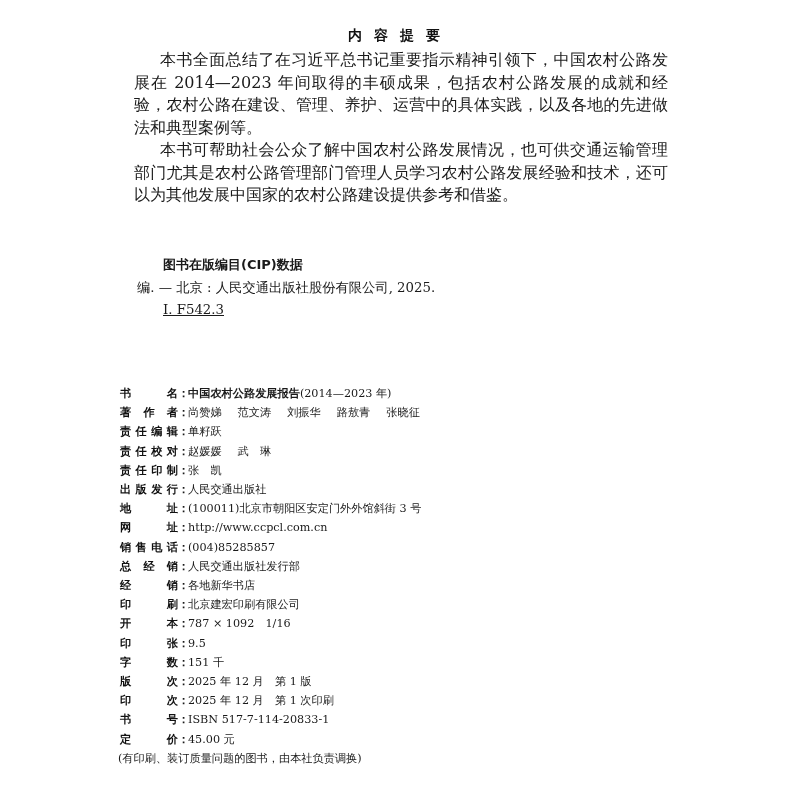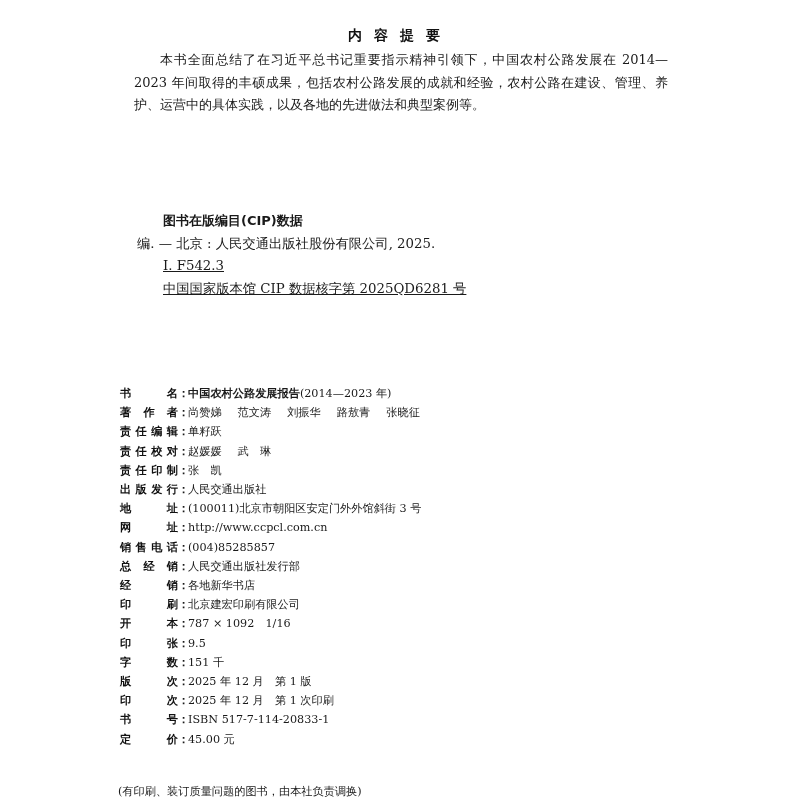--- a/index.html
+++ b/index.html
@@ -10,31 +10,31 @@
   }
   .page { position: absolute; left: 0; top: 0; width: 800px; height: 800px; }
 
   .summary-title {
     position: absolute; left: 0; width: 800px; top: 27px;
     text-align: center; font-family: "DejaVu Sans", "Liberation Sans", sans-serif;
     font-weight: bold; font-size: 14px; letter-spacing: 12px; color: #111;
   }
   .summary {
     position: absolute; left: 134px; top: 49px; width: 534px;
-    font-size: 13px; line-height: 22.5px; text-align: justify;
+    font-size: 16px; line-height: 22.5px; text-align: justify;
   }
   .summary p { margin: 0; text-indent: 26px; }
 
   .cip {
     position: absolute; left: 137px; top: 210px; width: 330px;
     font-size: 13.3px; line-height: 22.5px;
   }
   .cip .cip-heading {
     font-family: "DejaVu Sans", "Liberation Sans", sans-serif; font-weight: bold;
-    font-size: 13px; padding-left: 26px;
+    font-size: 13px; padding-left: 26px; margin-top: 44px;
   }
   .cip .cip-body { text-indent: 26px; }
   .cip .indent { padding-left: 26px; text-decoration: underline; }
   .cip div { white-space: nowrap; }
 
   .colophon {
     position: absolute; left: 120px; top: 384px; width: 600px;
     font-size: 11.2px; line-height: 19.2px;
   }
   .row { display: flex; white-space: nowrap; }
@@ -45,38 +45,38 @@
   .row .colon {
     font-family: "DejaVu Sans", "Liberation Sans", sans-serif; font-weight: bold; width: 8px;
     text-align: center;
   }
   .row .value { padding-left: 2px; }
   .row .value.bold {
     font-family: "DejaVu Sans", "Liberation Sans", sans-serif; font-weight: bold;
   }
   .row .value .plain { font-family: "DejaVu Serif", "Liberation Serif", serif; font-weight: normal; }
   .row .value .gap { display: inline-block; width: 16px; }
-  .note { white-space: nowrap; margin-left: -2px; margin-top: 33px; }
+  .note { white-space: nowrap; margin-left: -2px; }
 </style>
 </head>
 <body>
 
 <div class="page">
 
   <div class="summary-title">内容提要</div>
 
   <div class="summary">
     <p>本书全面总结了在习近平总书记重要指示精神引领下，中国农村公路发展在 2014—2023 年间取得的丰硕成果，包括农村公路发展的成就和经验，农村公路在建设、管理、养护、运营中的具体实践，以及各地的先进做法和典型案例等。</p>
+    <p>本书可帮助社会公众了解中国农村公路发展情况，也可供交通运输管理部门尤其是农村公路管理部门管理人员学习农村公路发展经验和技术，还可以为其他发展中国家的农村公路建设提供参考和借鉴。</p>
   </div>
 
   <div class="cip">
     <div class="cip-heading">图书在版编目(CIP)数据</div>
     <div>编. — 北京 : 人民交通出版社股份有限公司, 2025.</div>
     <div class="indent">Ⅰ. F542.3</div>
-    <div class="indent">中国国家版本馆 CIP 数据核字第 2025QD6281 号</div>
   </div>
 
   <div class="colophon" id="colophon">
       <div class="row">
         <span class="label">
           <span>书</span>
           <span>名</span>
         </span>
         <span class="colon">：</span>
         <span class="value bold">中国农村公路发展报告<span class="plain">(2014—2023 年)</span></span>

